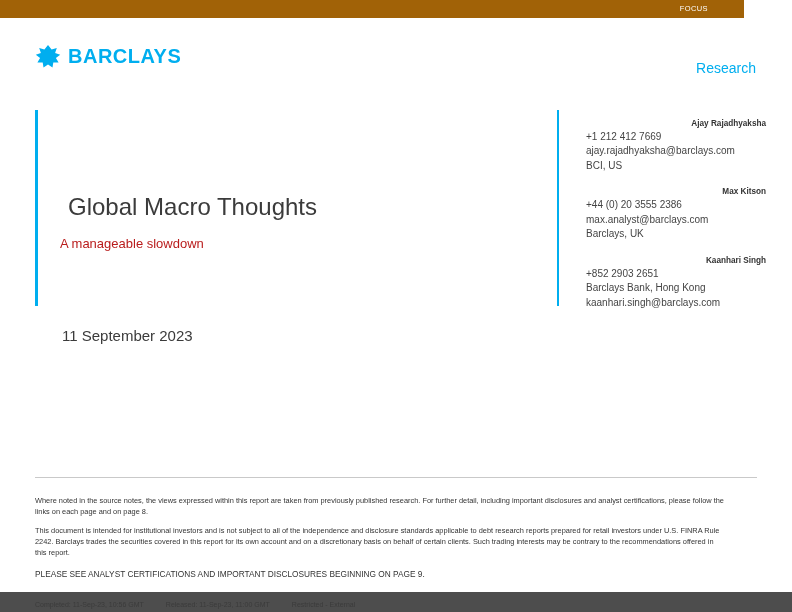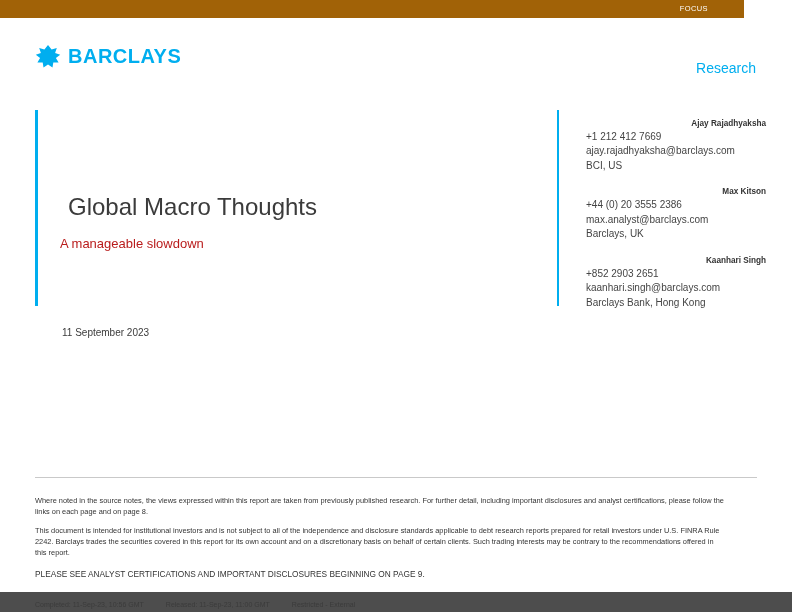--- a/index.html
+++ b/index.html
@@ -100,21 +100,21 @@
     font-weight: normal;
     color: #b91c1c;
     margin: 14px 0 0 0;
     line-height: 1.2;
     font-family: "Liberation Sans", sans-serif;
   }
   .doc-date {
     position: absolute;
     left: 62px;
     top: 327px;
-    font-size: 10px;
+    font-size: 15px;
     color: #3b3b3b;
     font-family: "Liberation Sans", sans-serif;
   }
 
   
   .contacts-rule {
     position: absolute;
     left: 557px;
     top: 110px;
     width: 2px;
@@ -235,22 +235,22 @@
     <div class="contact">
       <div class="contact-name">Max Kitson</div>
       <div class="contact-line">+44 (0) 20 3555 2386</div>
       <div class="contact-line">max.analyst@barclays.com</div>
       <div class="contact-line">Barclays, UK</div>
     </div>
 
     <div class="contact">
       <div class="contact-name">Kaanhari Singh</div>
       <div class="contact-line">+852 2903 2651</div>
+      <div class="contact-line">Barclays Bank, Hong Kong</div>
       <div class="contact-line">kaanhari.singh@barclays.com</div>
-      <div class="contact-line">Barclays Bank, Hong Kong</div>
     </div>
 
   </div>
 
   <div class="hr"></div>
 
   <div class="disclaimer">
     <p>Where noted in the source notes, the views expressed within this report are taken from previously published research. For further detail, including important disclosures and analyst certifications, please follow the links on each page and on page 8.</p>
     <p>This document is intended for institutional investors and is not subject to all of the independence and disclosure standards applicable to debt research reports prepared for retail investors under U.S. FINRA Rule 2242. Barclays trades the securities covered in this report for its own account and on a discretionary basis on behalf of certain clients. Such trading interests may be contrary to the recommendations offered in this report.</p>
     <p class="caps">PLEASE SEE ANALYST CERTIFICATIONS AND IMPORTANT DISCLOSURES BEGINNING ON PAGE 9.</p>

